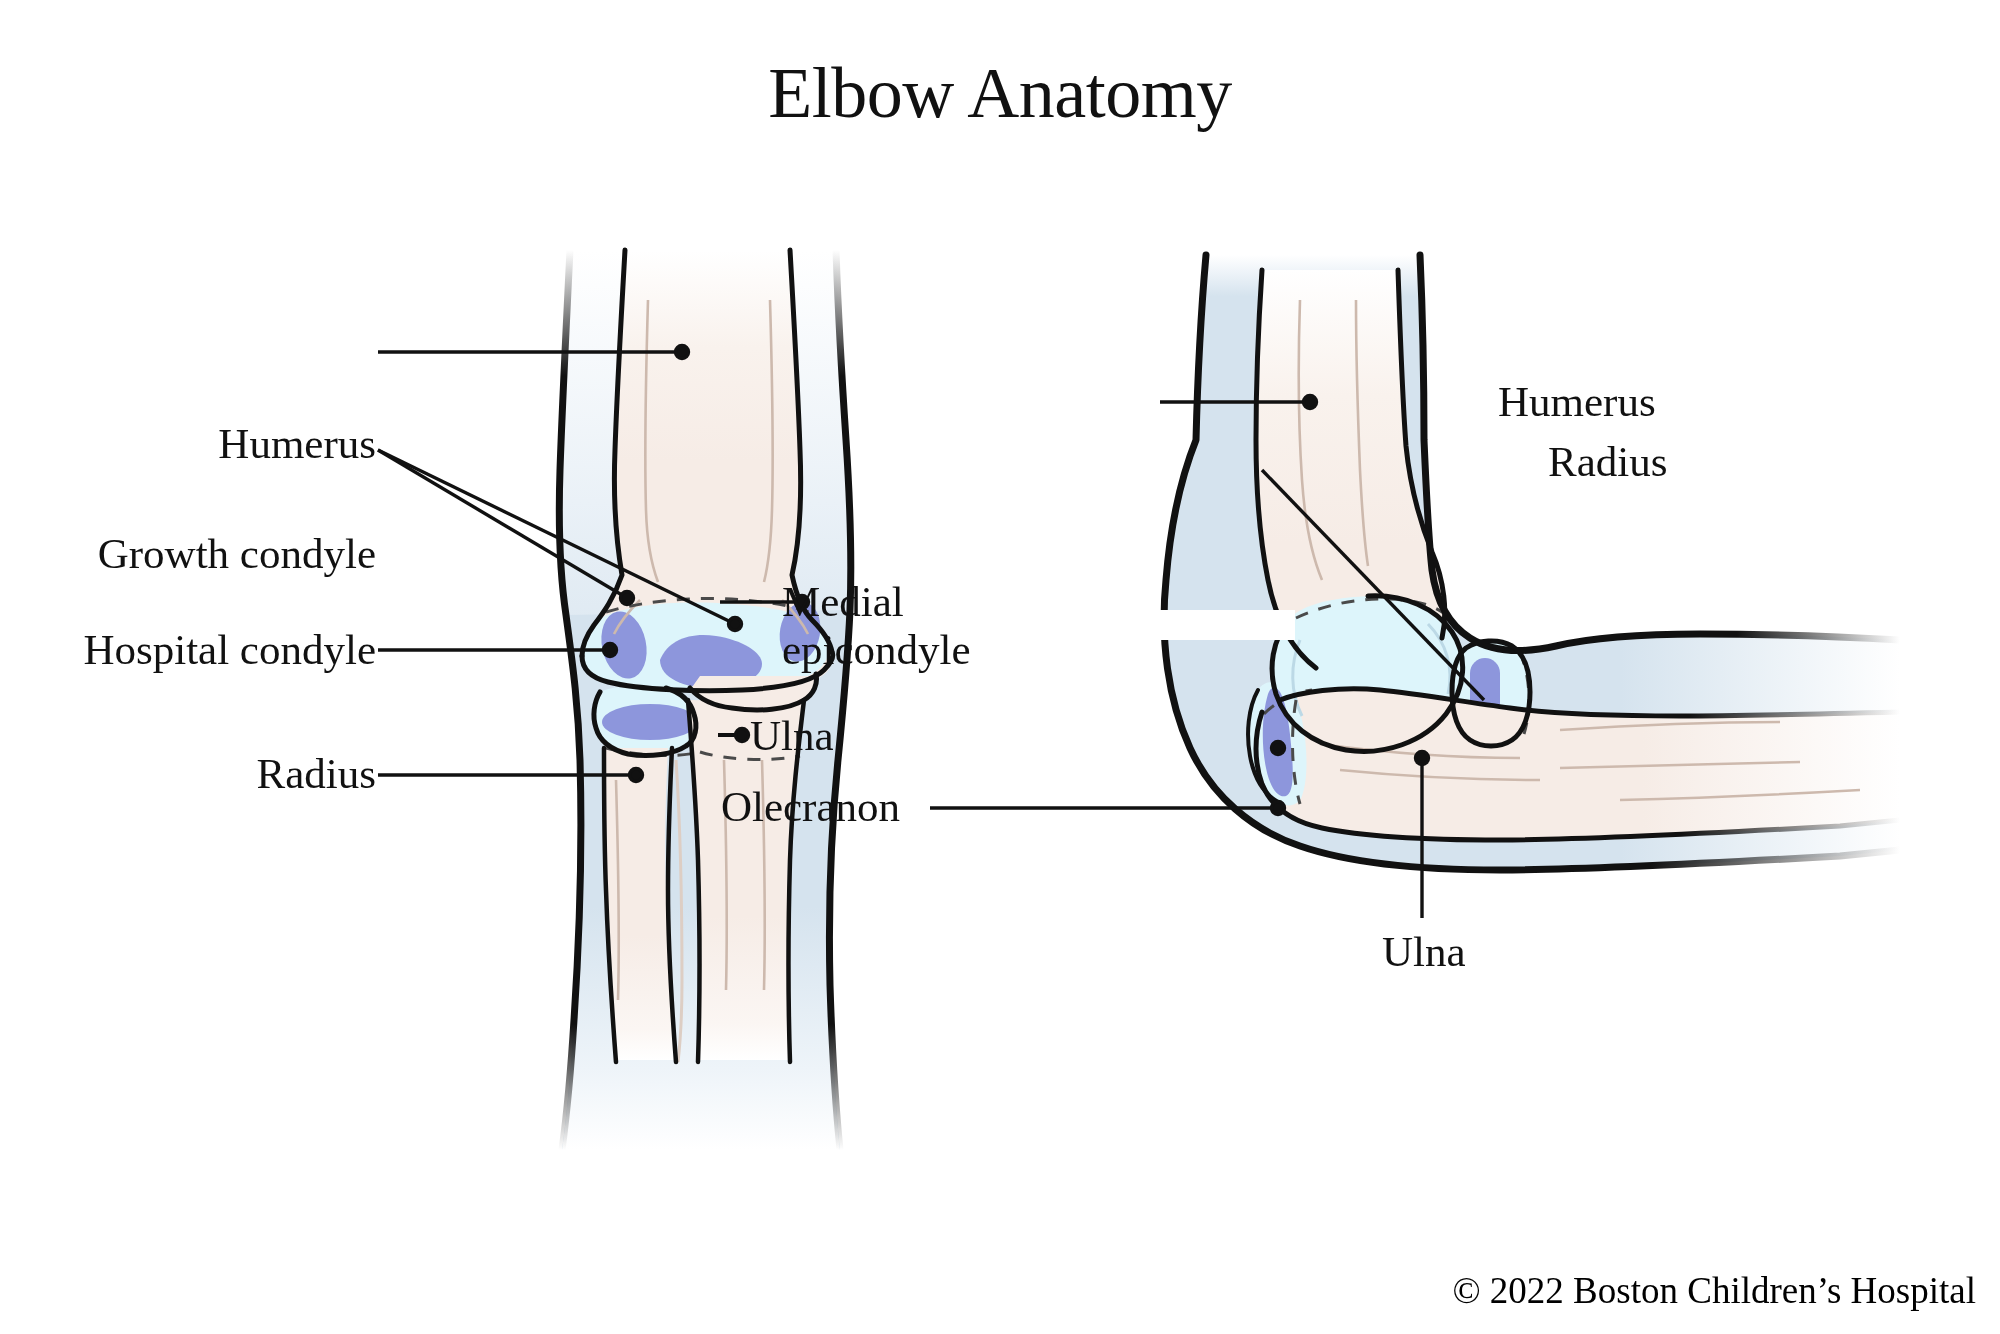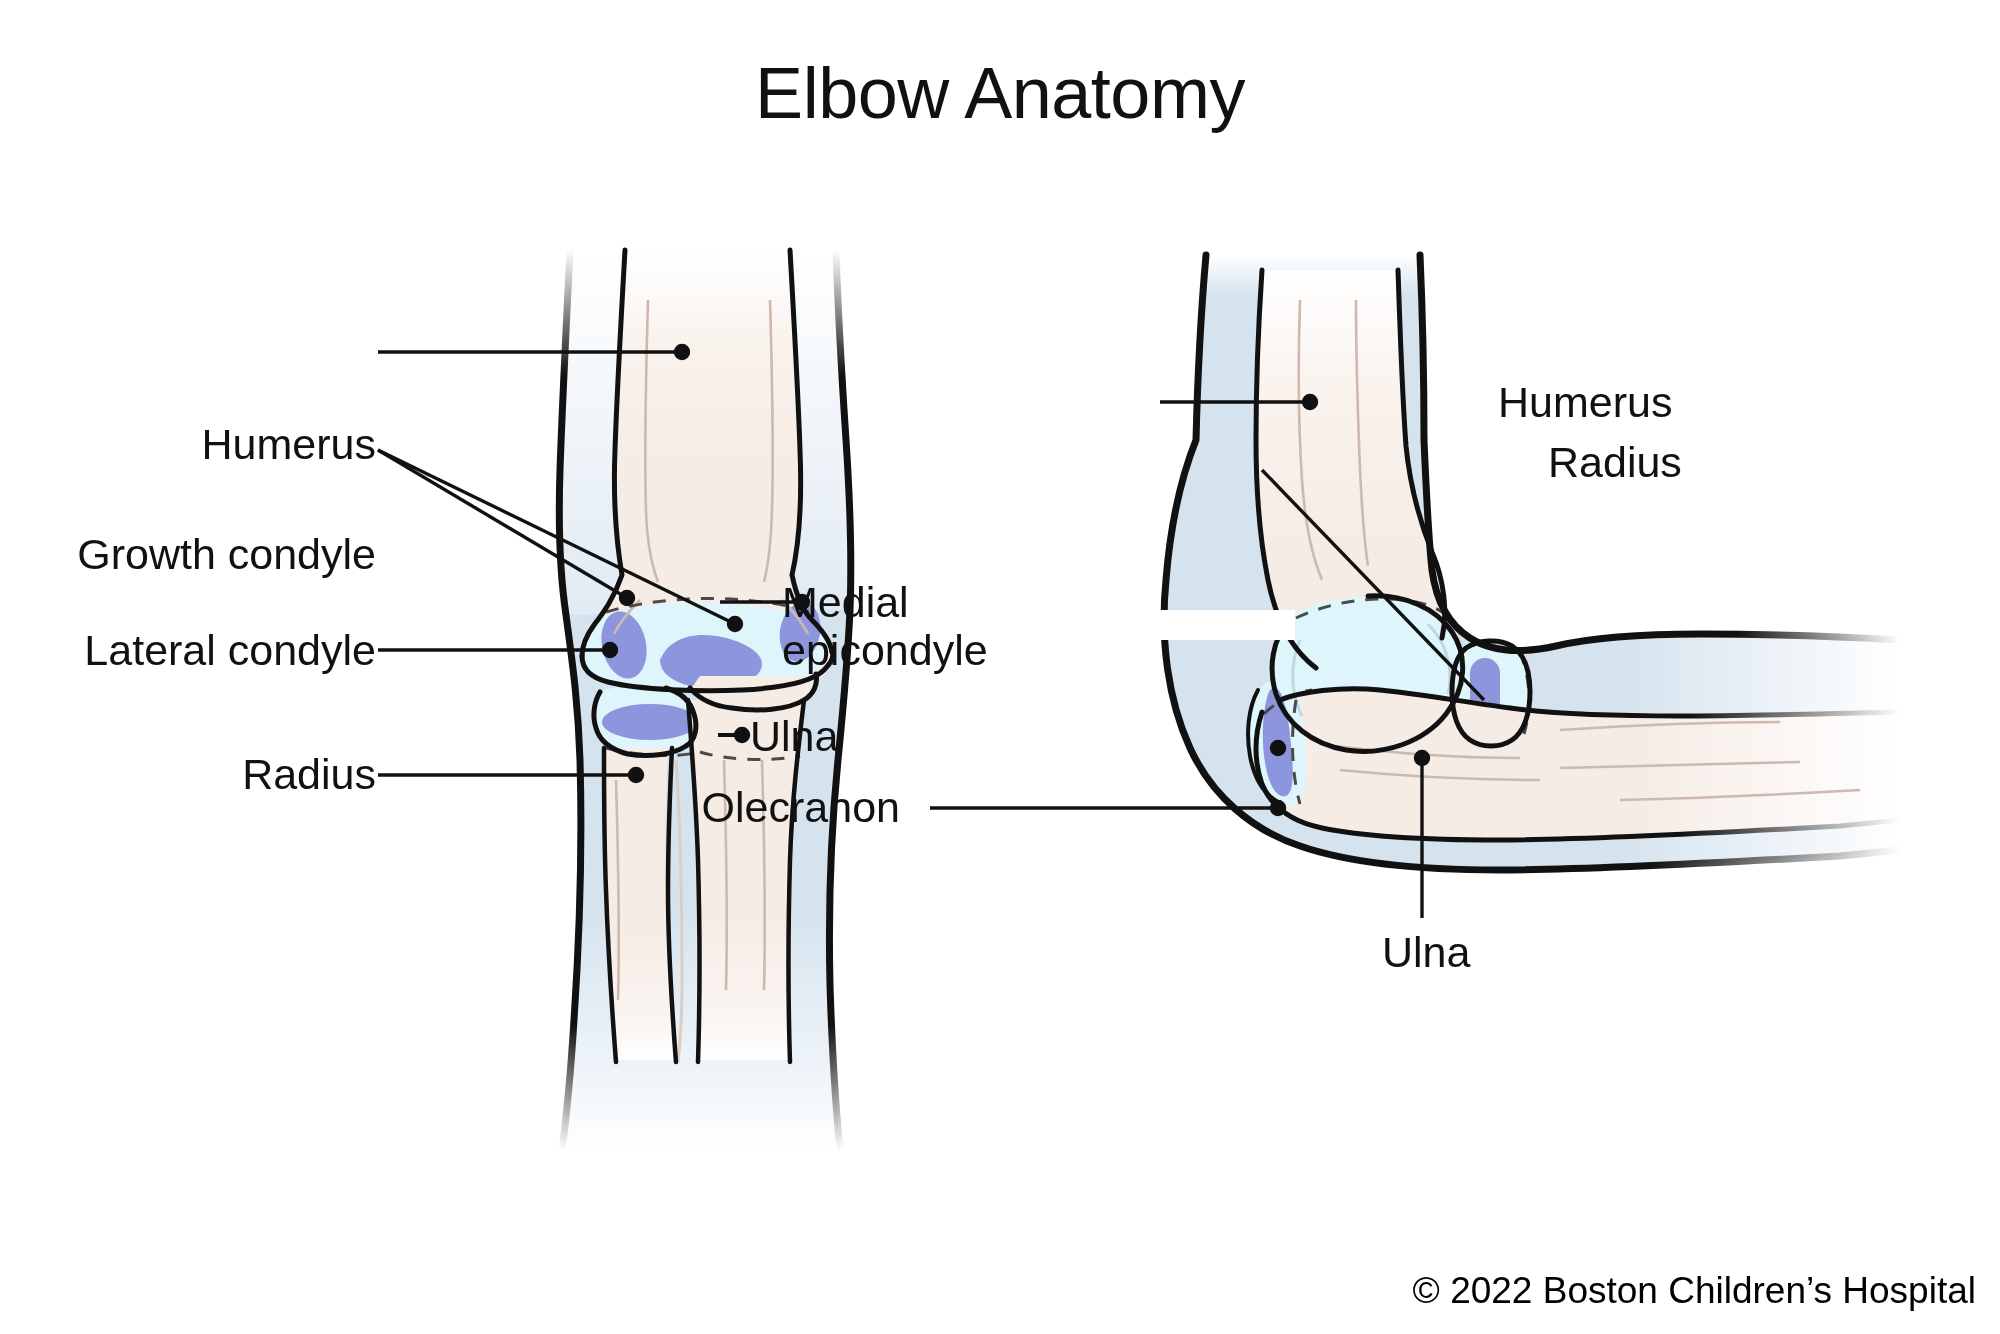--- a/index.html
+++ b/index.html
@@ -7,21 +7,21 @@
     margin: 0;
     padding: 0;
     background: #ffffff;
   }
   #stage {
     position: relative;
     width: 2000px;
     height: 1334px;
     background: #ffffff;
     overflow: hidden;
-    font-family: Liberation Sans, sans-serif;
+    font-family: Liberation Serif, serif;
     color: #111111;
   }
   #title {
     position: absolute;
     left: 0;
     top: 52px;
     width: 2000px;
     text-align: center;
     font-size: 72px;
     font-weight: 400;
@@ -510,21 +510,21 @@
 
     <rect x="905" y="610" width="390" height="30" fill="#ffffff"></rect>
   </svg>
 
   <div id="title">Elbow Anatomy</div>
 
   <div class="label r" style="left:60px;  top:420px; width:316px;">Humerus</div>
 
   <div class="label r" style="left:40px;  top:530px; width:336px;">Growth condyle</div>
 
-  <div class="label r" style="left:20px;  top:626px; width:356px;">Lateral condyle</div>
+  <div class="label r" style="left:20px;  top:626px; width:356px;">Hospital condyle</div>
 
   <div class="label r" style="left:80px;  top:750px; width:296px;">Radius</div>
 
   <div class="label l" style="left:782px; top:578px; width:330px;">Medial
 epicondyle</div>
 
   <div class="label l" style="left:750px; top:712px; width:220px;">Ulna</div>
 
   <div class="label l" style="left:1498px; top:378px; width:300px;">Humerus</div>
 

